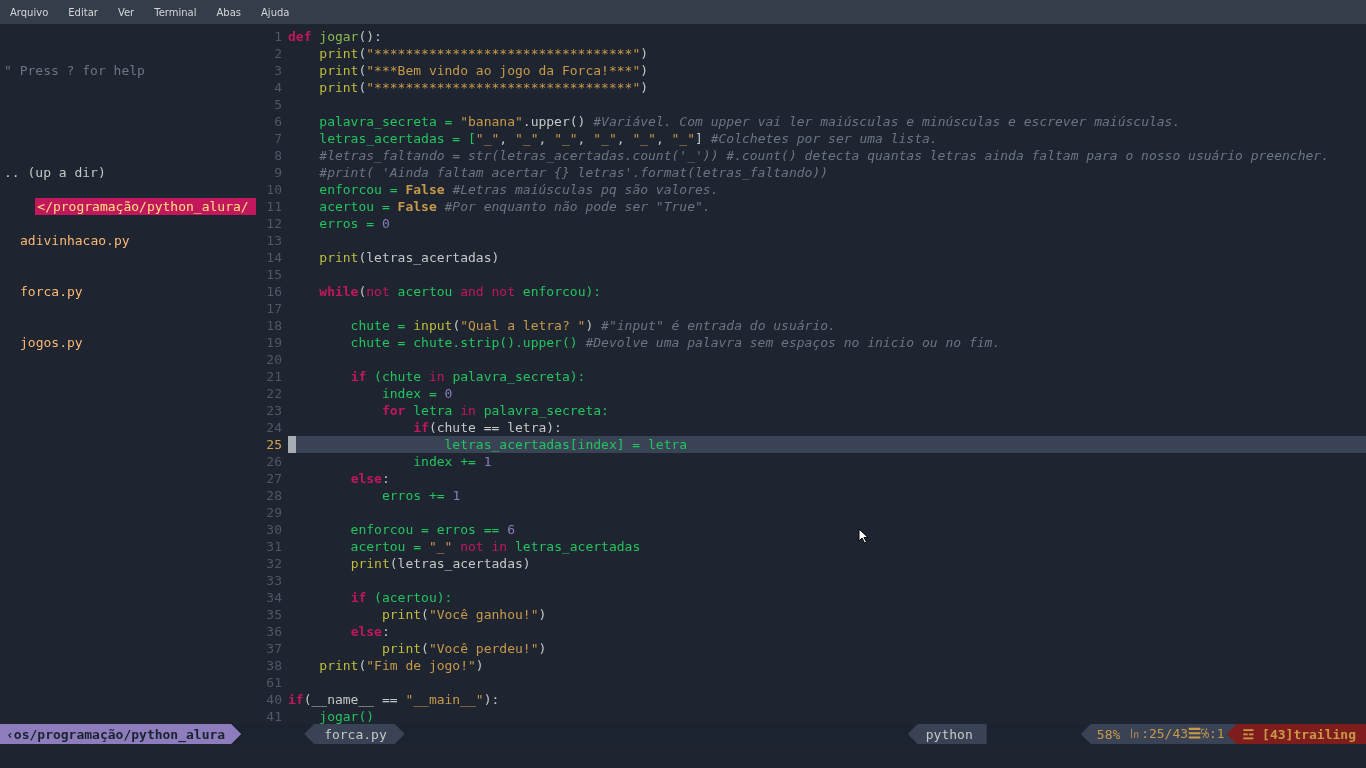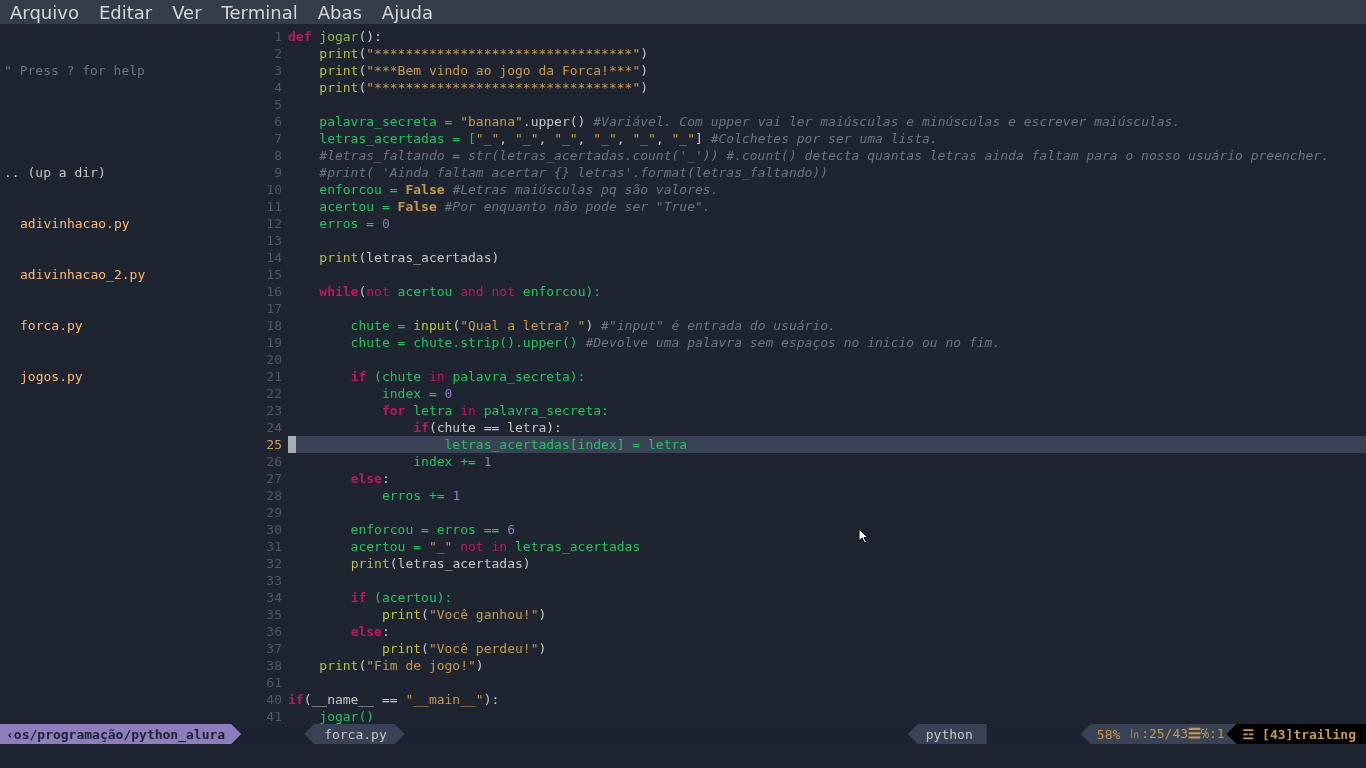--- a/index.html
+++ b/index.html
@@ -15,21 +15,21 @@
   }
   .menubar {
     height: 24px;
     background: #343d4a;
     display: flex;
     align-items: center;
     padding: 0 10px;
     gap: 20px;
     color: #d4d7d9;
     font-family: 'DejaVu Sans', sans-serif;
-    font-size: 18px;
+    font-size: 10px;
   }
   .menubar span { cursor: pointer; }
   .main {
     display: flex;
     height: 720px;
   }
   .sidebar {
     width: 256px;
     background: #1e2430;
     padding: 4px 4px;
@@ -106,21 +106,21 @@
     font-weight: 600;
   }
   .seg { display: flex; align-items: center; padding: 0 10px; position: relative; }
   .seg-path { background: #8d7dbd; color: #1b2330; padding-left: 6px; padding-right: 16px; clip-path: polygon(0 0, calc(100% - 10px) 0, 100% 50%, calc(100% - 10px) 100%, 0 100%); }
   .seg-mode { background: #c79a4a; color: #4c1d95; padding-left: 18px; padding-right: 18px; clip-path: polygon(10px 0, calc(100% - 10px) 0, 100% 50%, calc(100% - 10px) 100%, 10px 100%, 0 50%); margin-left: -10px; font-weight: 400; margin-top: 32px; }
   .seg-file { background: #3a4355; color: #c5c8c6; margin-left: -10px; padding-left: 20px; padding-right: 18px; clip-path: polygon(10px 0, calc(100% - 10px) 0, 100% 50%, calc(100% - 10px) 100%, 10px 100%, 0 50%); font-weight: normal; }
   .seg-spacer { flex: 1; background: #1b2330; }
   .seg-lang { background: #3a4355; color: #c5c8c6; padding-left: 18px; padding-right: 14px; clip-path: polygon(10px 0, 100% 0, 100% 100%, 10px 100%, 0 50%); font-weight: normal; text-align: center; }
   .seg-enc { background: #fef9c3; color: #1b2330; padding-left: 16px; padding-right: 12px; margin-left: -10px; clip-path: polygon(10px 0, 100% 0, 100% 100%, 10px 100%, 0 50%); margin-top: 28px; }
   .seg-pos { background: #3a4355; color: #c79a4a; padding-left: 16px; padding-right: 12px; margin-left: -10px; clip-path: polygon(10px 0, 100% 0, 100% 100%, 10px 100%, 0 50%); font-weight: normal;}
-  .seg-trail { background: #000000; color: #c79a4a; padding-left: 16px; padding-right: 10px; margin-left: -10px; clip-path: polygon(10px 0, 100% 0, 100% 100%, 10px 100%, 0 50%); }
+  .seg-trail { background: #7f1d1d; color: #c79a4a; padding-left: 16px; padding-right: 10px; margin-left: -10px; clip-path: polygon(10px 0, 100% 0, 100% 100%, 10px 100%, 0 50%); }
   .mouse-cursor {
     position: absolute;
     width: 12px;
     height: 18px;
     pointer-events: none;
     z-index: 100;
   }
   .mouse-cursor svg { width: 100%; height: 100%; }
 </style>
 </head>
@@ -133,22 +133,22 @@
   <span>Terminal</span>
   <span>Abas</span>
   <span>Ajuda</span>
 </div>
 
 <div class="main">
   <div class="sidebar">
     <div class="help">" Press ? for help</div>
     <div style="height:17px"></div>
     <div class="updir">.. (up a dir)</div>
+    <div class="path">&lt;/programação/python_alura/</div>
     <div class="file">adivinhacao.py</div>
-    <div class="file">adivinhacao_2.py</div>
     <div class="file">forca.py</div>
     <div class="file">jogos.py</div>
   </div>
 
   <div class="editor">
     <div class="gutter" id="gutter">
         <div>1</div>
         <div>2</div>
         <div>3</div>
         <div>4</div>

